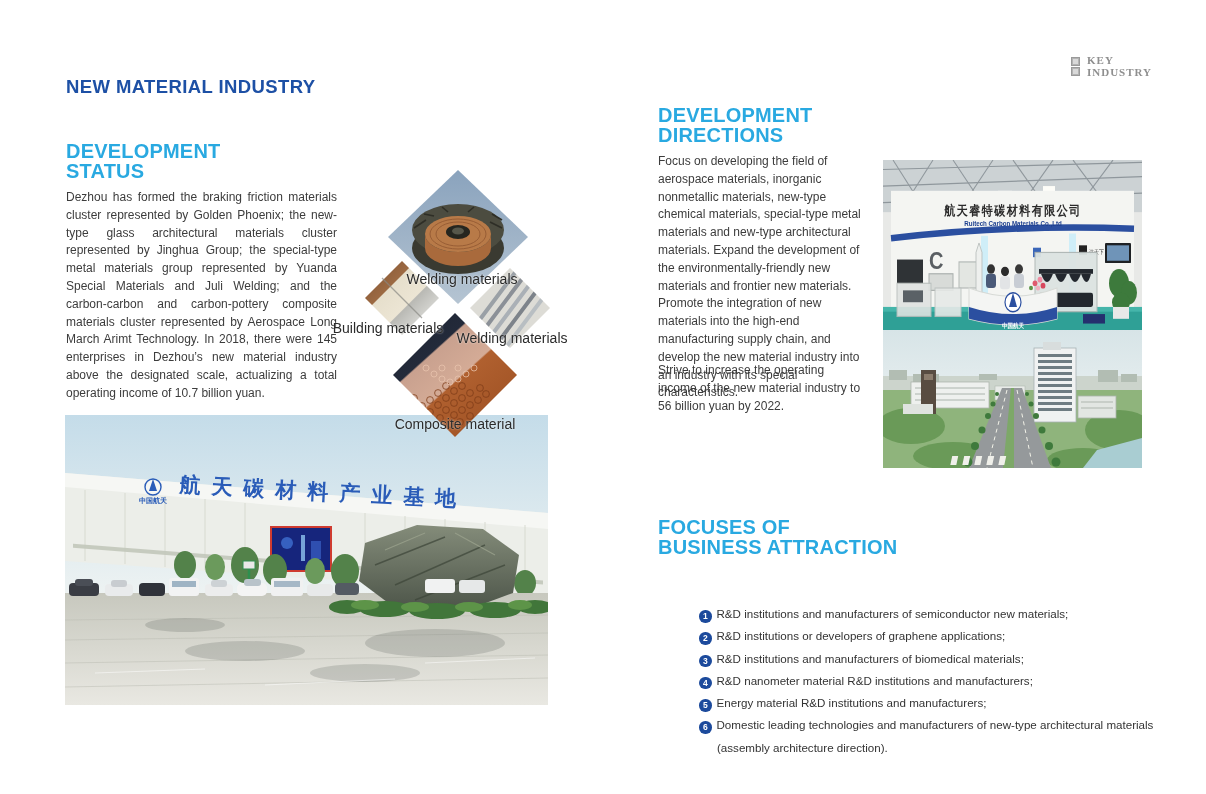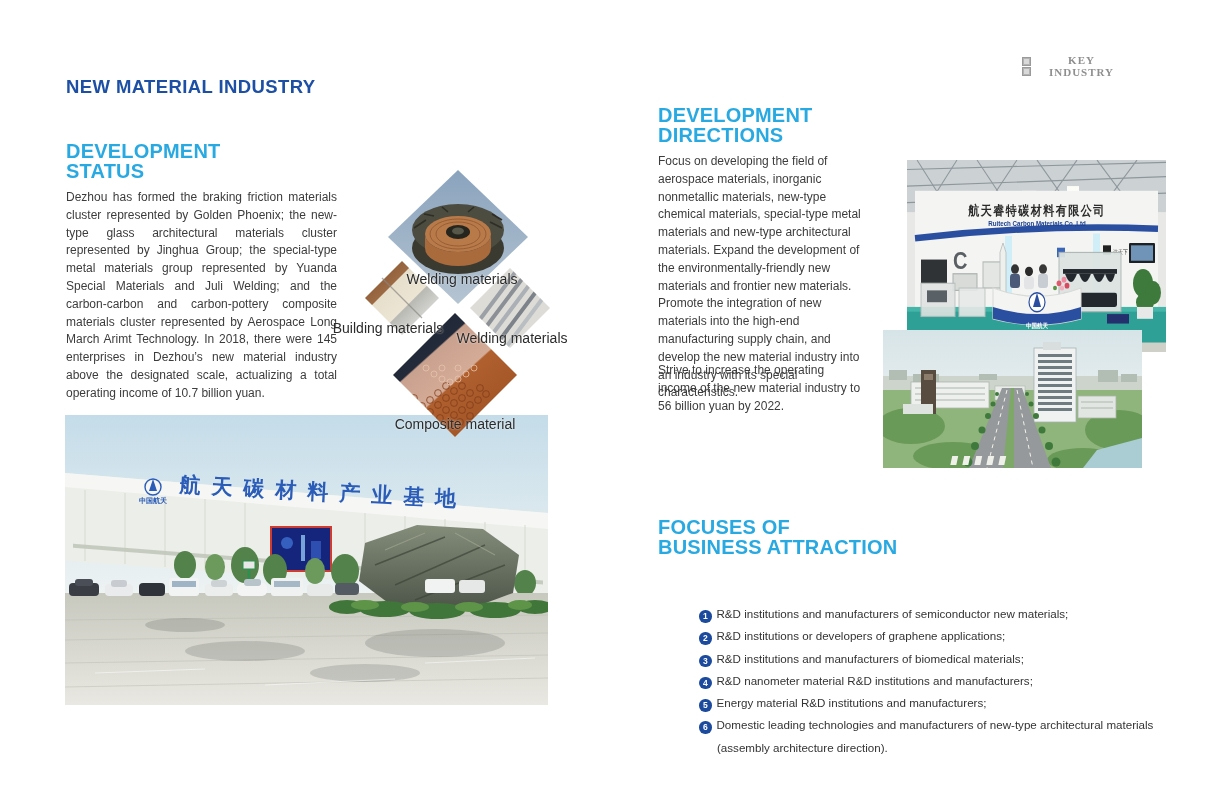--- a/index.html
+++ b/index.html
@@ -1,21 +1,21 @@
 <!DOCTYPE html>
 <html><head>
 <meta charset="utf-8">
 <style>
   html,body{margin:0;padding:0;background:#ffffff;}
   .page{position:relative;width:1206px;height:794px;background:#ffffff;overflow:hidden;
         font-family:"Liberation Sans",sans-serif;color:#3c3c3c;}
   .abs{position:absolute;}
 
   
-  .corner-logo{top:55px;left:1022px;display:flex;gap:18px;align-items:flex-start;text-align:center;}
+  .corner-logo{top:55px;left:1071px;display:flex;gap:7px;align-items:flex-start;}
   .seals{display:flex;flex-direction:column;gap:1px;margin-top:2px;}
   .seal{width:9px;height:9px;background:#b3b3b3;border:1px solid #9a9a9a;box-sizing:border-box;}
   .seal i{display:block;width:5px;height:5px;margin:1px;background:#d9d9d9;}
   .corner-text{font-family:"Liberation Serif",serif;color:#8f8f8f;font-size:11px;
                line-height:11.5px;letter-spacing:1px;font-weight:600;}
 
   
   .page-title{top:76px;left:66px;font-size:18.5px;font-weight:700;color:#1d50a5;letter-spacing:0.4px;}
   .h-blue{color:#29a9e1;font-weight:700;font-size:20px;line-height:20px;letter-spacing:0.2px;}
   .ds-head{top:141px;left:66px;}
@@ -31,21 +31,21 @@
   
   .fa-list{top:603px;left:658px;width:470px;font-size:11.6px;color:#333;margin-left:41px;}
   .fa-item{line-height:22.3px;padding-left:18px;text-indent:-18px;}
   .bullet{display:inline-block;width:12.5px;height:12.5px;border-radius:50%;background:#1c4a9c;
           color:#fff;font-size:8.5px;line-height:12.5px;text-align:center;font-weight:700;
           margin-right:5px;text-indent:0;vertical-align:-1px;}
 
   
   .photo{overflow:hidden;}
   .factory{top:415px;left:65px;width:483px;height:290px;z-index:1;}
-  .booth{top:160px;left:883px;width:259px;height:192px;margin-left:24px;}
+  .booth{top:160px;left:883px;width:259px;height:192px;}
   .aerial{top:330px;left:883px;width:259px;height:138px;}
   .photo svg{display:block;width:100%;height:100%;}
 
   
   .cluster{top:160px;left:330px;width:260px;height:290px;z-index:2;}
   .dlabel{position:absolute;z-index:3;font-size:14px;color:#2b2b2b;white-space:nowrap;
           transform:translateX(-50%);text-shadow:0 0 2px rgba(255,255,255,.8);}
 </style>
 </head>
 <body>

